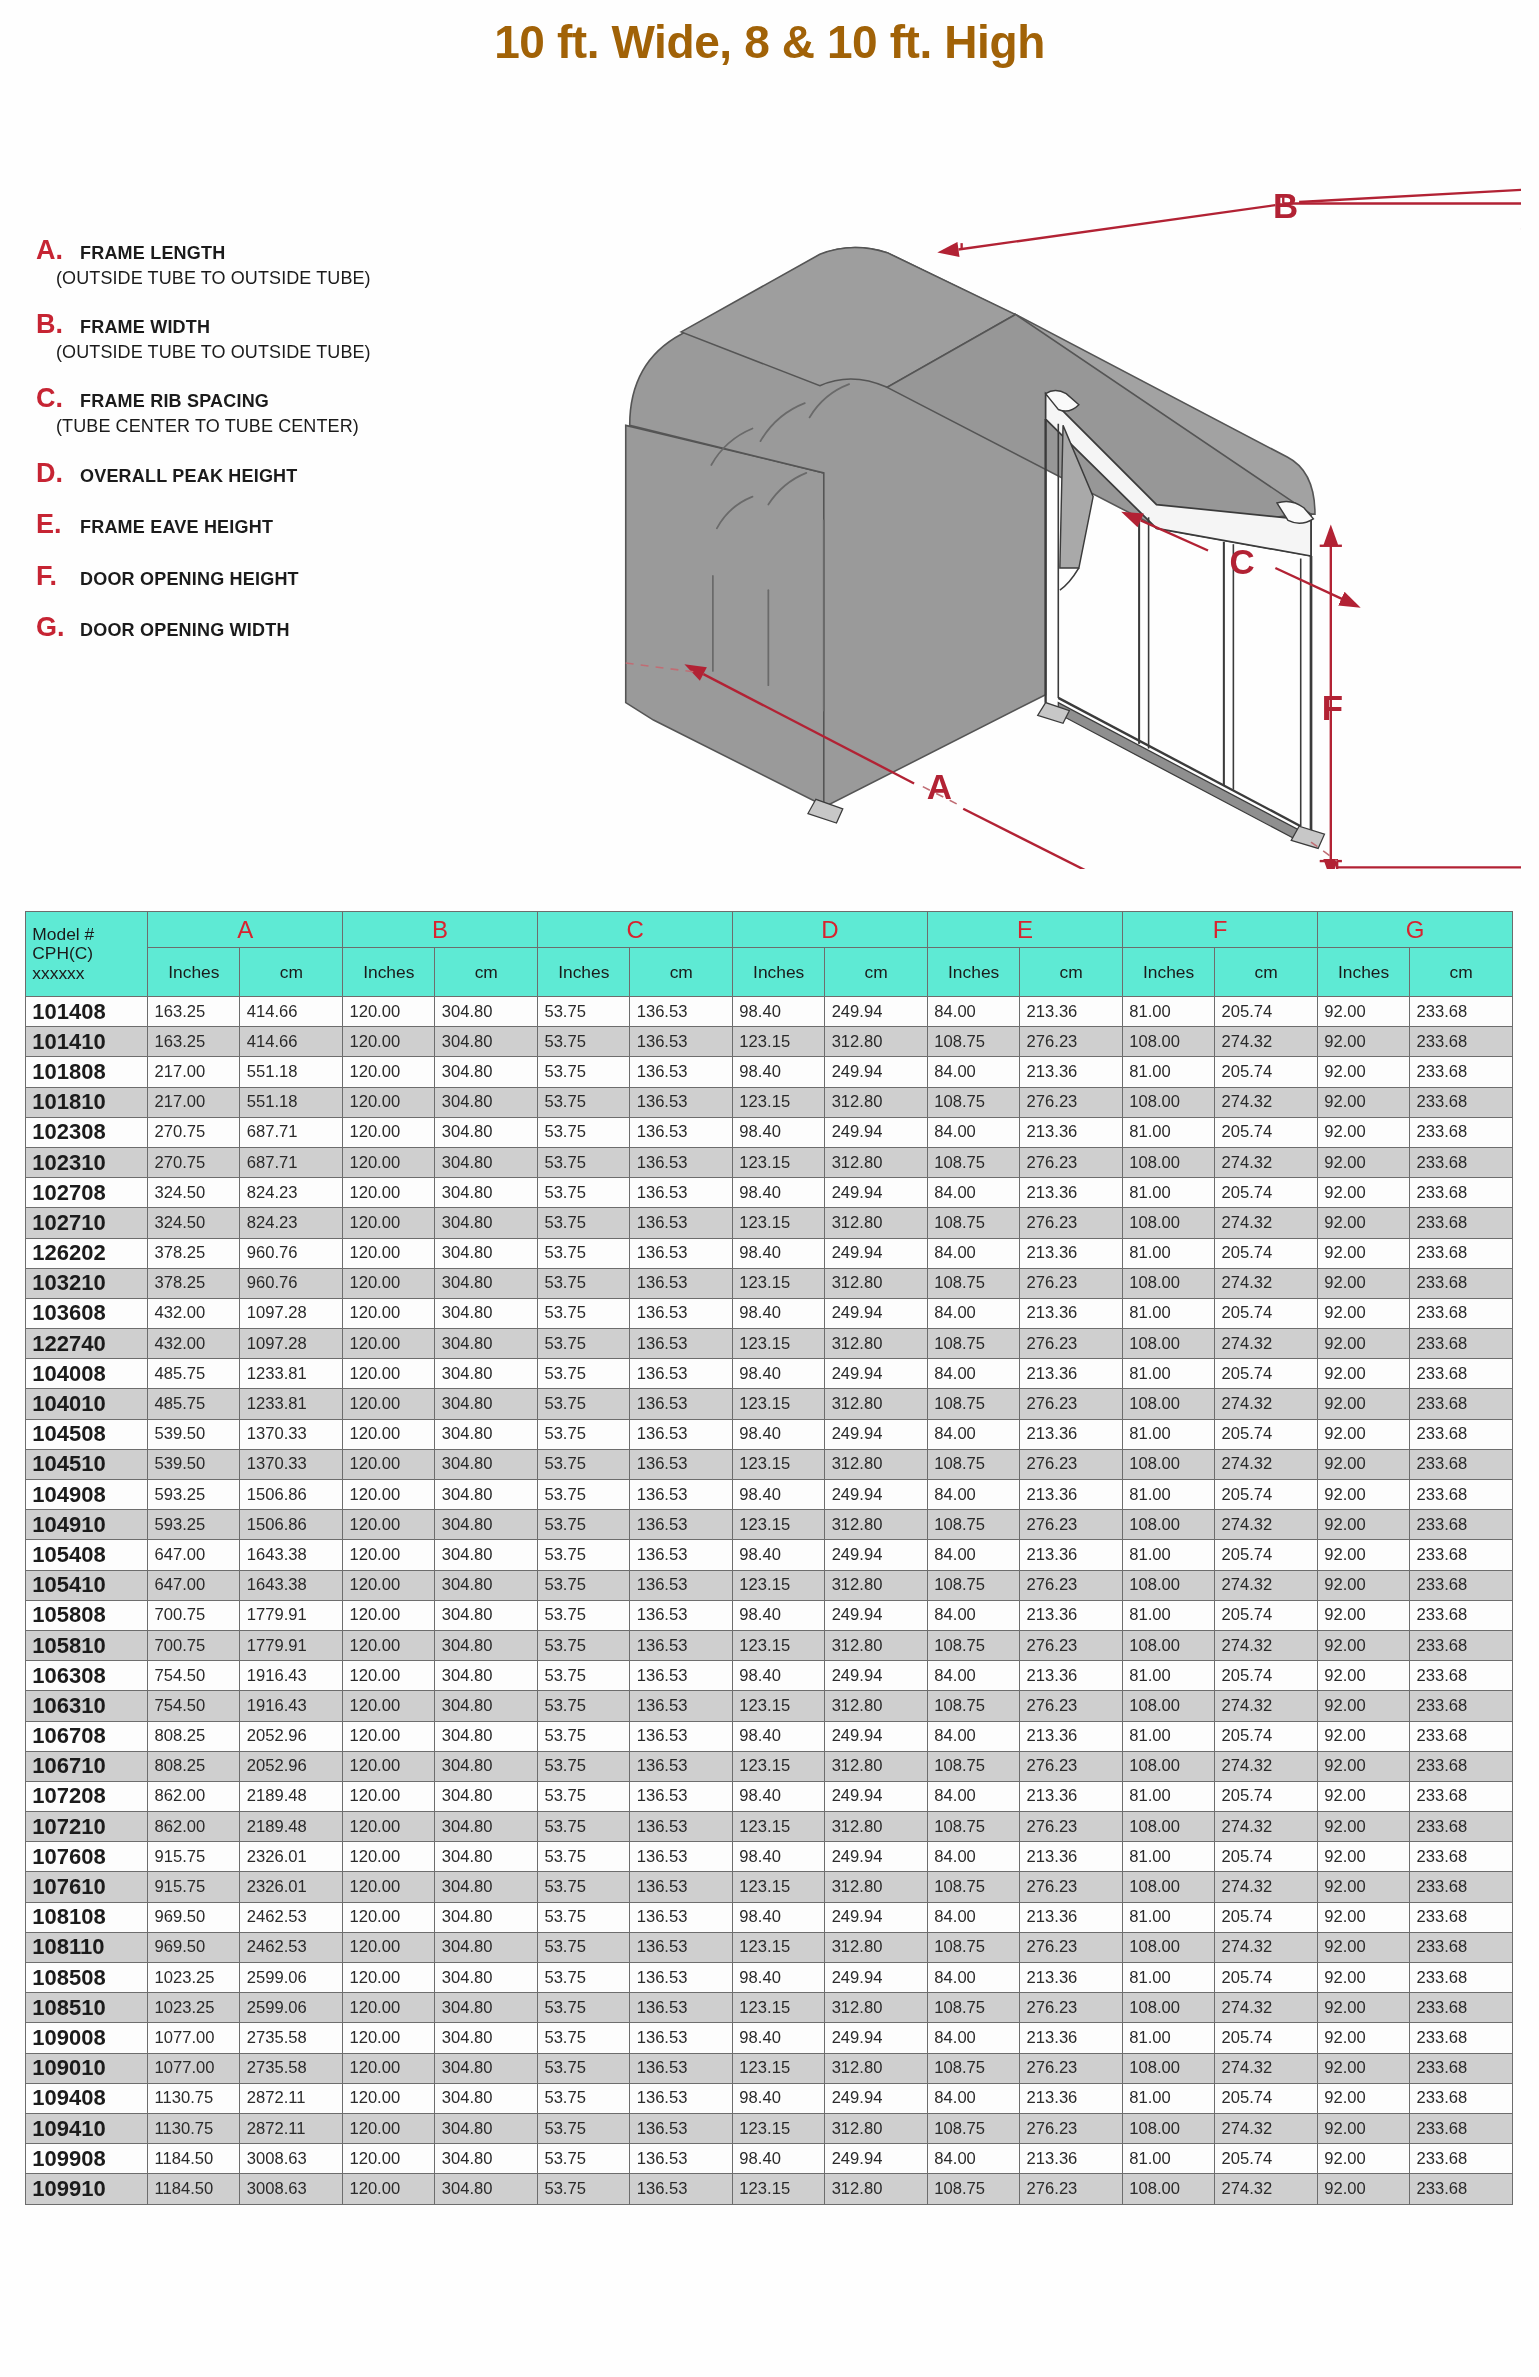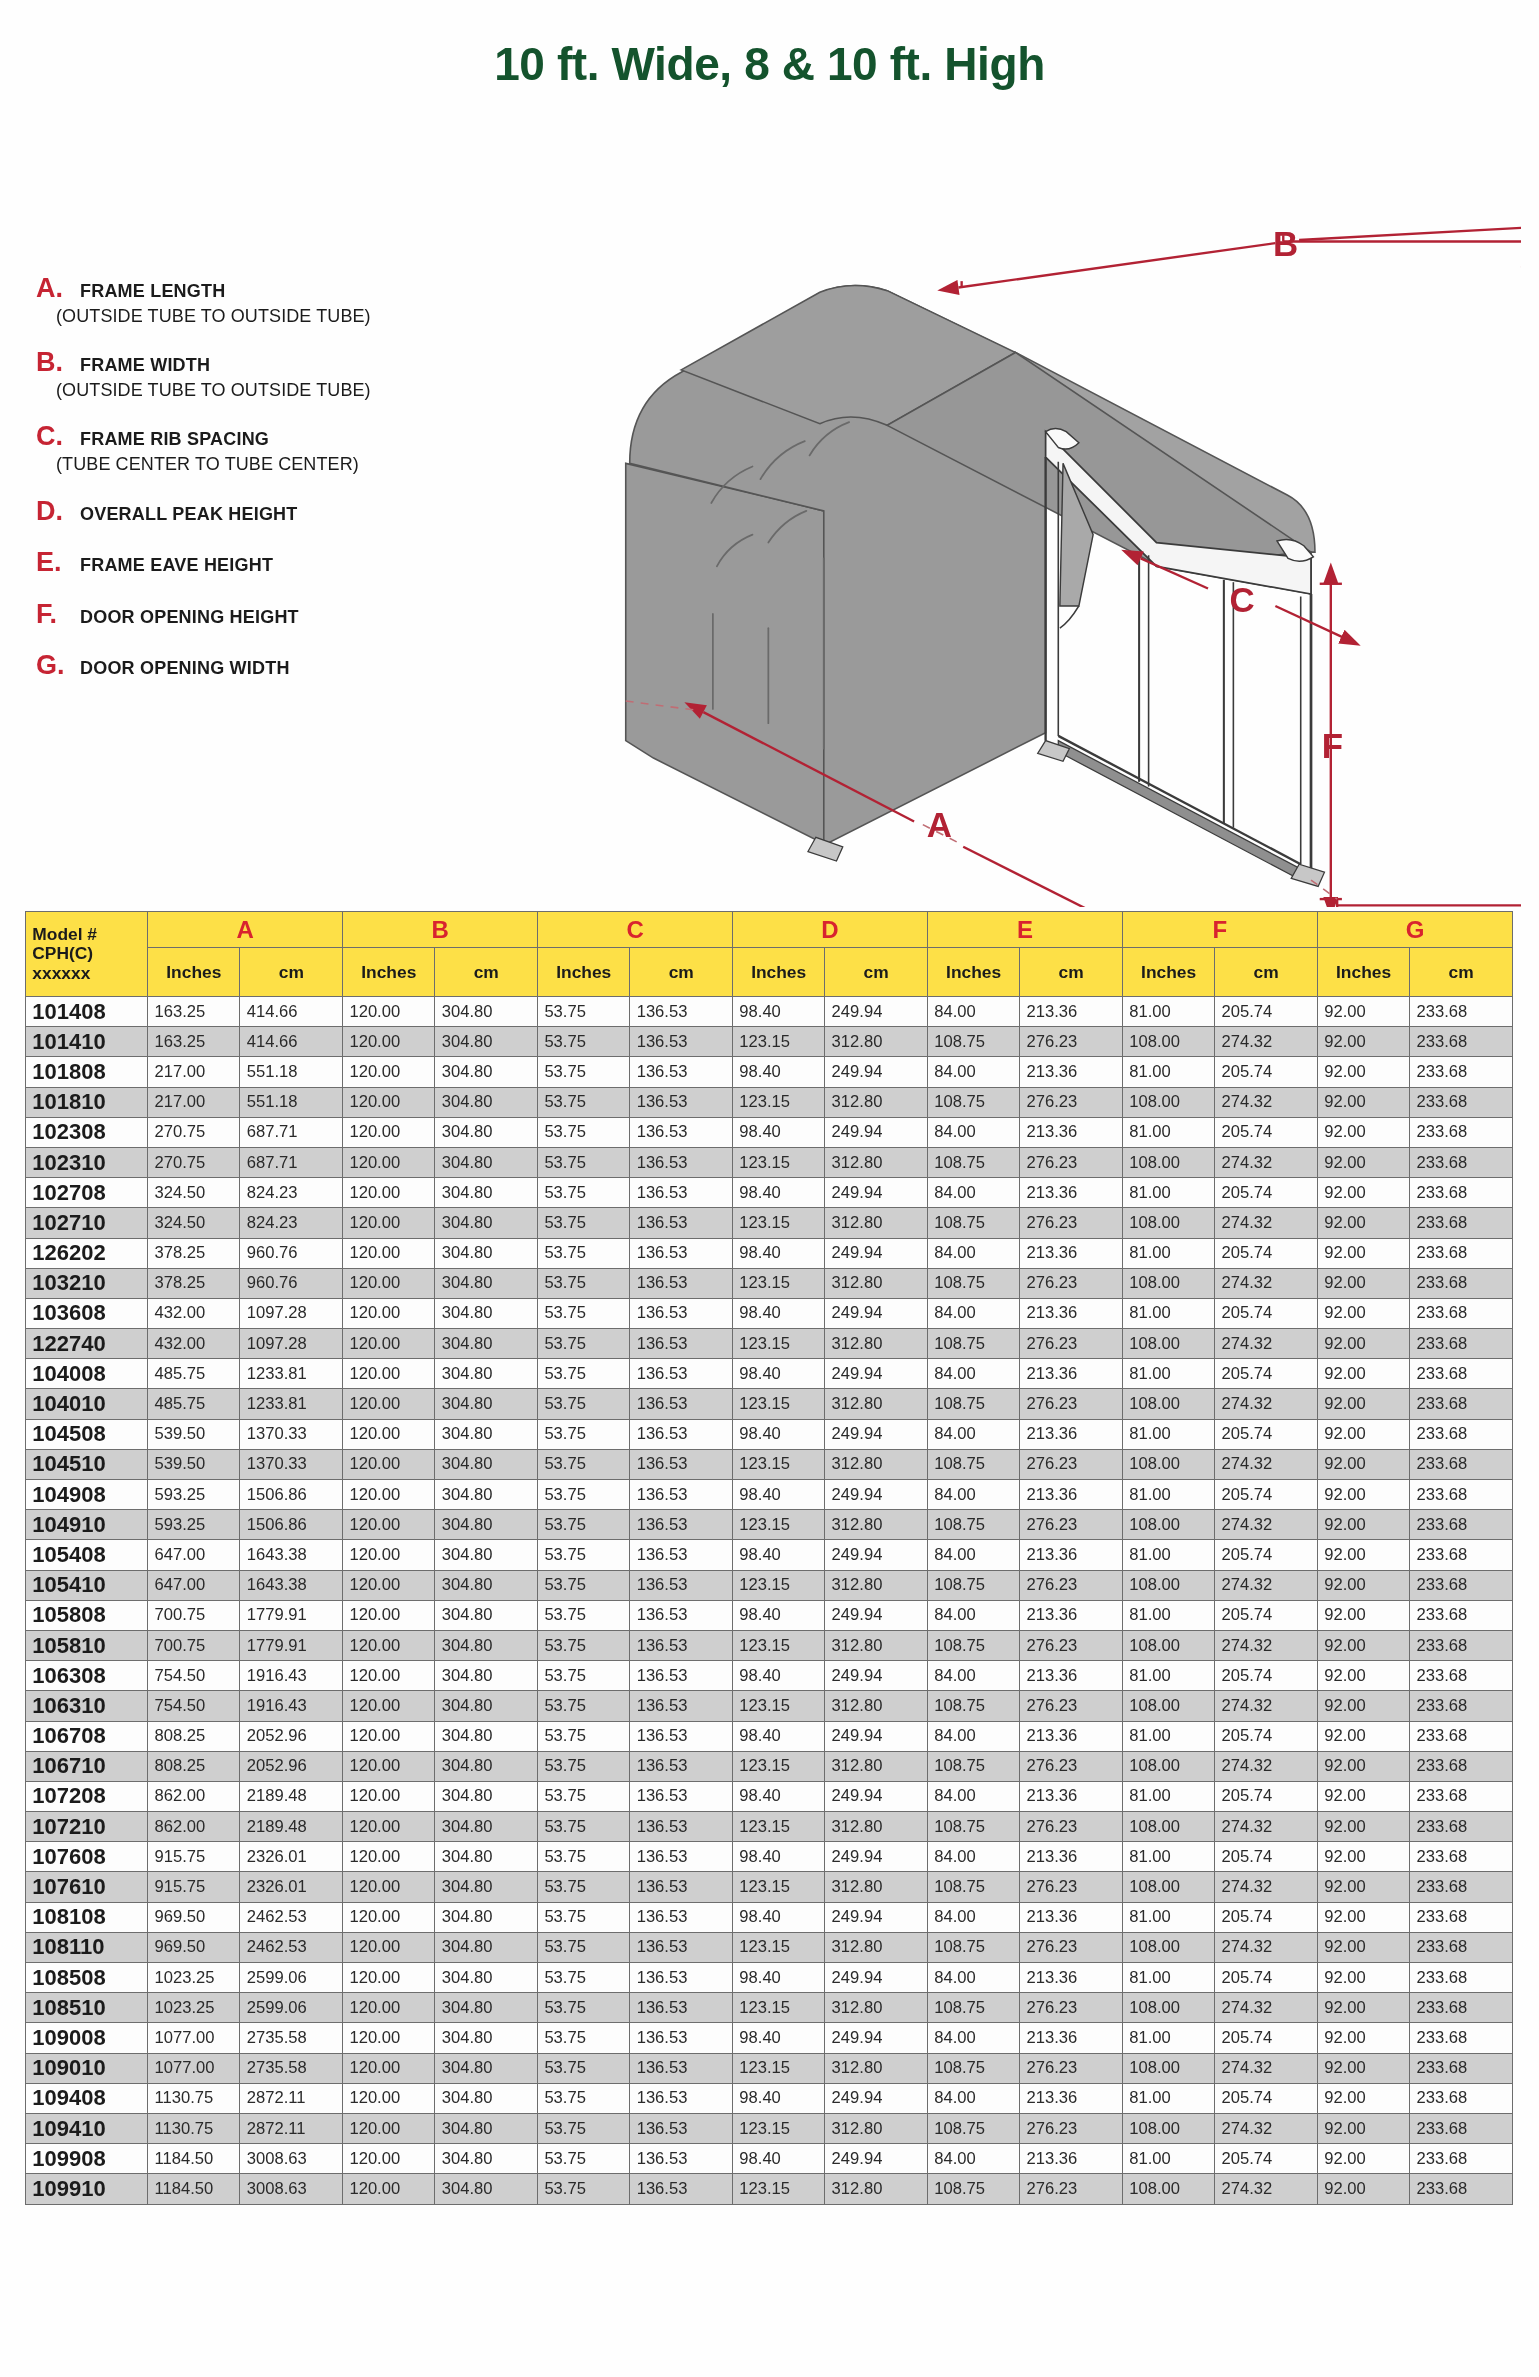--- a/index.html
+++ b/index.html
@@ -9,26 +9,26 @@
     min-height: 2377px;
     background: #fefefe;
     font-family: "Liberation Sans", sans-serif;
     color: #1b1b1b;
     position: relative;
   }
 
   
   .title {
     text-align: center;
-    color: #14532d;
+    color: #a16207;
     font-size: 46px;
     font-weight: bold;
     letter-spacing: -0.4px;
-    padding-top: 21px;
-    margin: 16px;
+    padding-top: 15px;
+    margin: 0;
   }
 
   
   .top-area {
     position: relative;
     height: 800px;
   }
 
   
   .legend {
@@ -83,23 +83,23 @@
     width: 100%;
     table-layout: fixed;
     font-size: 16.6px;
   }
   table.spec th, table.spec td {
     border: 0.8px solid #6d6d6d;
     padding: 1.6px 6.3px;
     white-space: nowrap;
   }
   table.spec thead th {
-    background: #fde047;
+    background: #5eead4;
     text-align: center;
-    font-weight: bold;
+    font-weight: normal;
     margin-top: 32px;
   }
   th.model-head {
     text-align: left !important;
     font-size: 17.4px;
     line-height: 1.12;
     vertical-align: middle;
   }
   th.grp {
     color: #D8232F;

